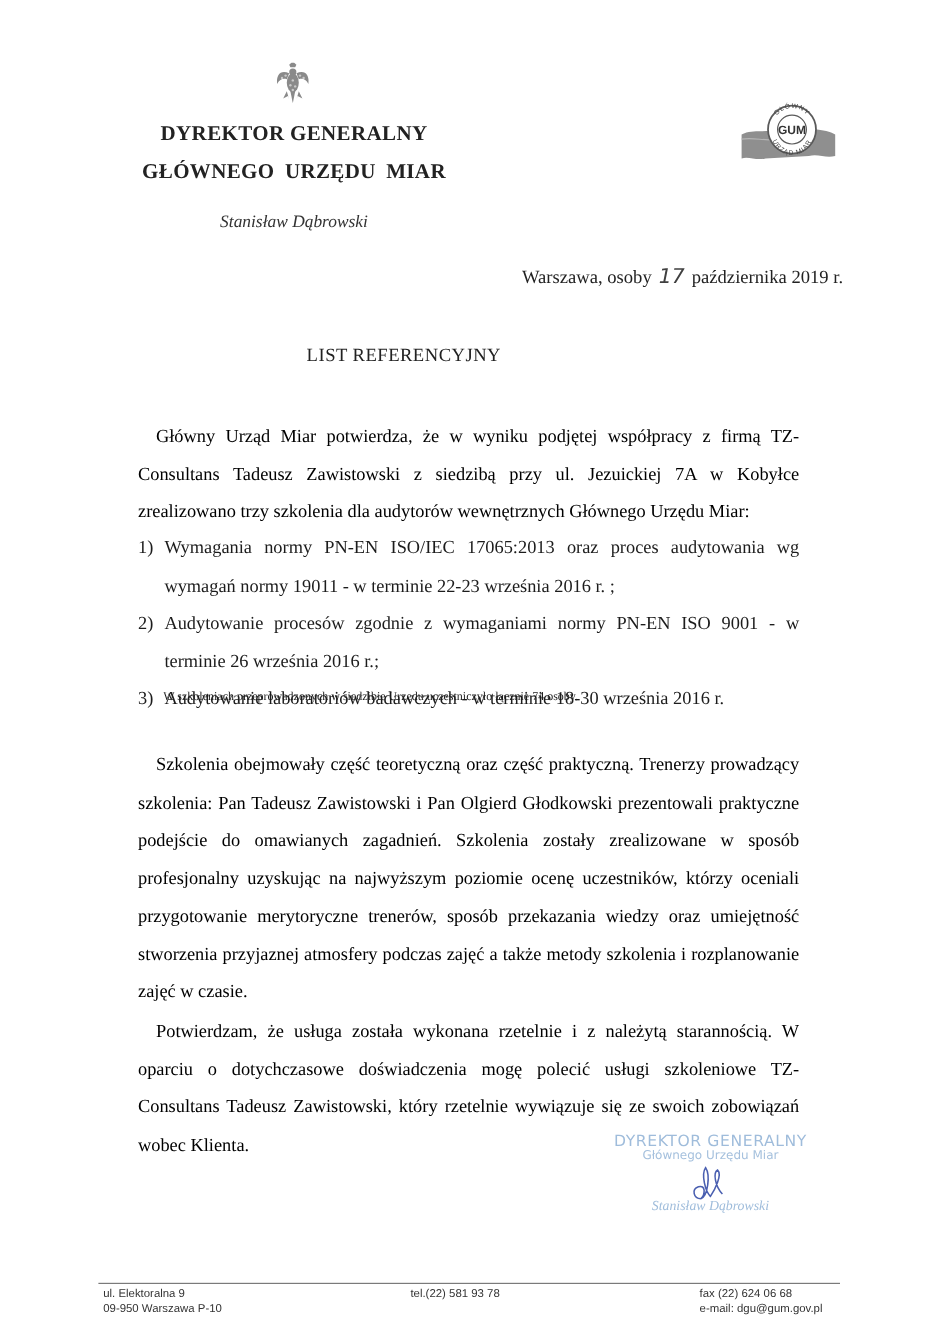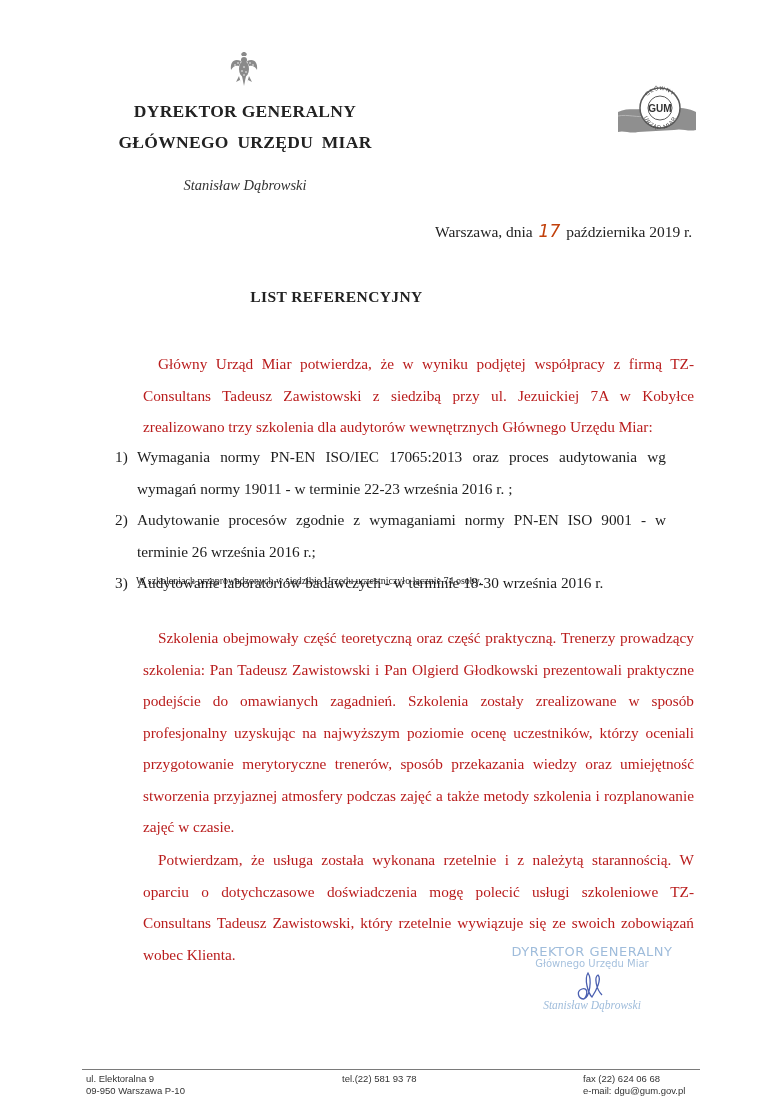--- a/index.html
+++ b/index.html
@@ -13,27 +13,27 @@
     .hdr-title { left: 110px; width: 270px; text-align: center; font-weight: bold;
                  font-size: 17.5px; letter-spacing: 0.3px; color: #222; }
     .hdr-1 { top: 101px; }
     .hdr-2 { top: 132px; word-spacing: 4px; }
     .hdr-name { left: 110px; width: 270px; top: 177px; text-align: center;
                 font-style: italic; font-size: 14.5px; color: #333; }
 
     .gum-logo { left: 616px; top: 82px; width: 82px; height: 60px; }
 
     .date-line { left: 435px; top: 221px; font-size: 15.5px; color: #222; white-space: nowrap; }
-    .date-day { font-family: "DejaVu Sans", sans-serif; color: #c2410c; font-style: italic;
+    .date-day { font-family: "DejaVu Sans", sans-serif; color: #404040; font-style: italic;
                 font-size: 17px; padding: 0 2px; }
 
-    .doc-title { left: 0; width: 673px; top: 288px; text-align: center; font-weight: bold;
+    .doc-title { left: 0; width: 673px; top: 288px; text-align: center; font-weight: normal;
                  font-size: 15.5px; letter-spacing: 0.4px; color: #222; }
 
-    .body-text { left: 115px; width: 551px; font-size: 15.3px; line-height: 31.5px; color: #b91c1c; margin-left: 28px; }
+    .body-text { left: 115px; width: 551px; font-size: 15.3px; line-height: 31.5px; color: #000000; }
     .p { margin: 0; text-align: justify; text-align-last: left; }
     .indent { text-indent: 15px; }
     .p1 { top: 348px; }
     .list { top: 441px; left: 115px; width: 551px; font-size: 15.3px; line-height: 31.5px; }
     .li { display: flex; }
     .li-num { width: 22px; flex: none; }
     .li-text { flex: 1; text-align: justify; text-align-last: left; }
     .summary { top: 575px; left: 136px; font-size: 10px; white-space: nowrap; }
     .p2 { top: 622px; }
     .p3 { top: 844px; }
@@ -97,21 +97,21 @@
       <textPath href="#arcTop" startOffset="50%" text-anchor="middle">GŁÓWNY</textPath>
     </text>
     <path id="arcBot" d="M27 30 A17 17 0 0 0 61 30" fill="none"></path>
     <text font-family="Liberation Sans, sans-serif" font-size="5.5" fill="#444" letter-spacing="0.8">
       <textPath href="#arcBot" startOffset="50%" text-anchor="middle">URZĄD MIAR</textPath>
     </text>
   </svg>
 </div>
 
 <div class="abs date-line">
-  <span>Warszawa, dnia</span>
+  <span>Warszawa, osoby</span>
   <span class="date-day">17</span>
   <span>października 2019 r.</span>
 </div>
 
 <div class="abs doc-title">LIST REFERENCYJNY</div>
 
 <div class="abs body-text p1">
   <p class="p indent">Główny Urząd Miar potwierdza, że w wyniku podjętej współpracy z firmą TZ-Consultans Tadeusz Zawistowski z siedzibą przy ul. Jezuickiej 7A w Kobyłce zrealizowano trzy szkolenia dla audytorów wewnętrznych Głównego Urzędu Miar:</p>
 </div>
 

